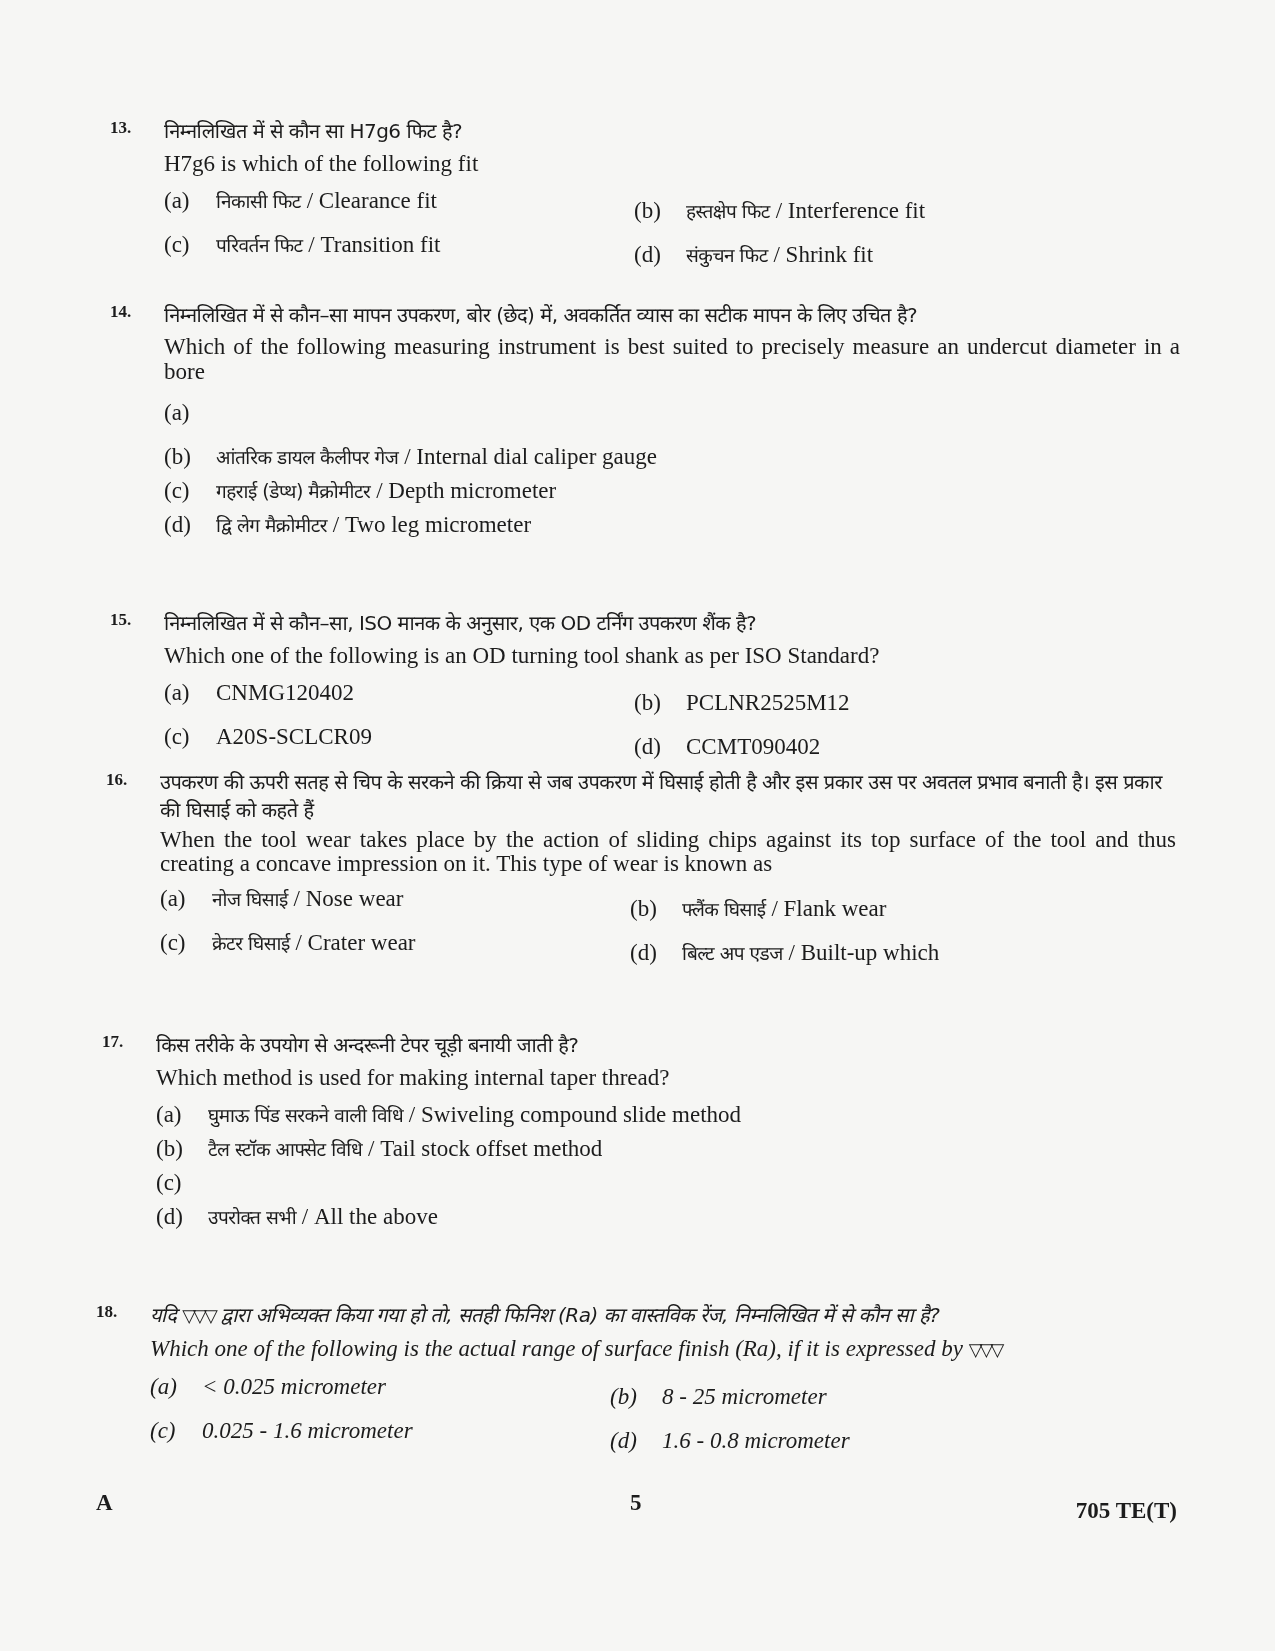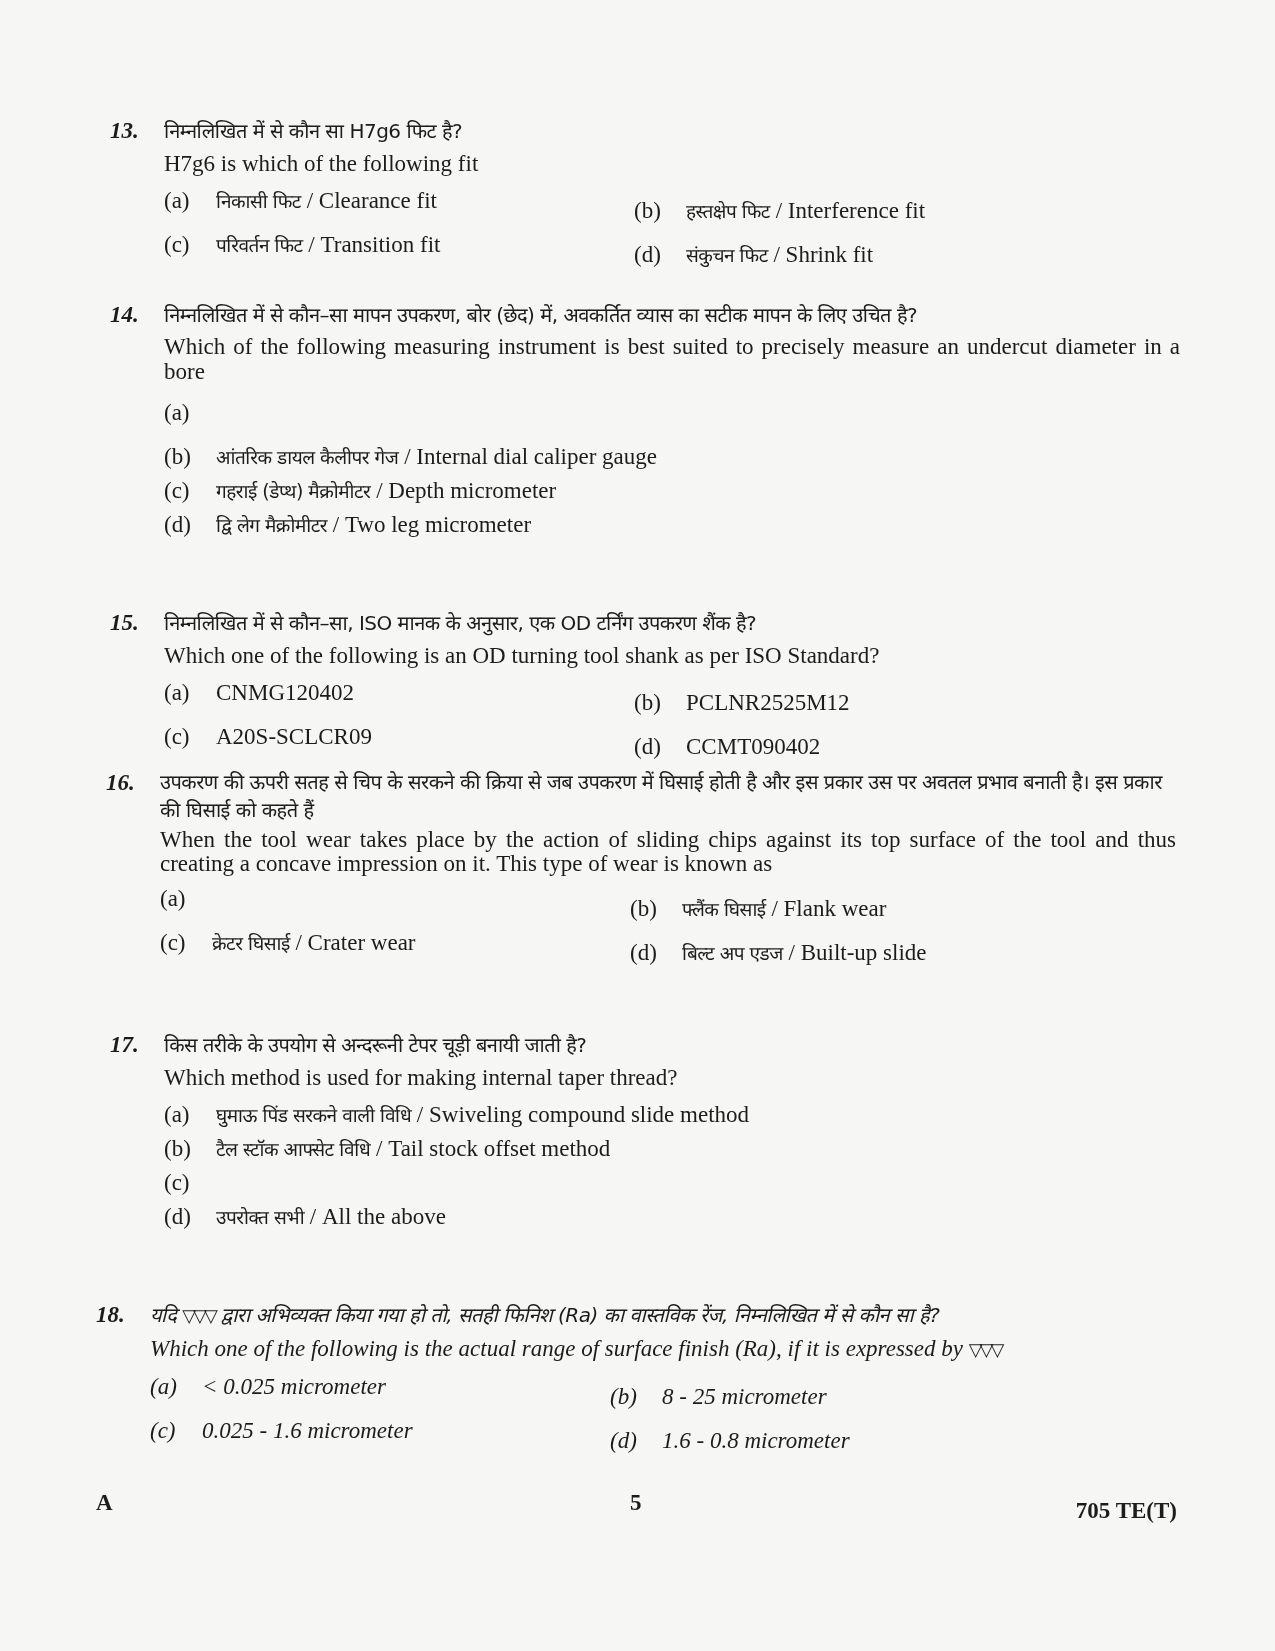--- a/index.html
+++ b/index.html
@@ -8,21 +8,21 @@
     background: #f6f6f4;
     color: #1c1c1c;
     font-family: "Liberation Serif", "DejaVu Serif", serif;
     position: relative;
     overflow: hidden;
   }
   .page { position: absolute; left: 0; top: 0; width: 1275px; height: 1651px; }
   .q { position: absolute; left: 110px; width: 1070px; }
   .qnum {
     position: absolute; left: 0; top: 0;
-    font-weight: bold; font-size: 23px; font-style: italic;
+    font-weight: bold; font-size: 17px;
   }
   .qbody { margin-left: 54px; }
   .hi { font-family: "DejaVu Sans", sans-serif; font-size: 20px; line-height: 30px; letter-spacing: -0.5px; }
   .en { font-size: 23px; line-height: 28px; margin-top: 4px; }
   .en.justify { text-align: justify; text-align-last: left; }
   .opts { margin-top: 6px; }
   .opt { font-size: 23px; line-height: 34px; display: flex; }
   .opt .lbl { width: 52px; flex: none; }
   .opt .txt .hp { font-family: "DejaVu Sans", sans-serif; font-size: 19px; letter-spacing: -0.5px; }
   .grid2 { display: grid; grid-template-columns: 470px 520px; column-gap: 0; }
@@ -116,38 +116,39 @@
   </div>
 
   <div class="q" style="top:768px; left:106px;">
     <div class="qnum" style="top:2px;">16.</div>
     <div class="qbody">
       <div class="hi" style="line-height:28px;">उपकरण की ऊपरी सतह से चिप के सरकने की क्रिया से जब उपकरण में घिसाई होती है और इस प्रकार उस पर अवतल प्रभाव बनाती है। इस प्रकार की घिसाई को कहते हैं</div>
       <div class="en justify" style="line-height:24px; margin-top:4px;">When the tool wear takes place by the action of sliding chips against its top surface of the tool and thus creating a concave impression on it. This type of wear is known as</div>
       <div class="opts grid2">
         <div class="opt">
             <span class="lbl">(a)</span>
+            <span class="txt"><span class="hp">नोज घिसाई</span> <span>/ Nose wear</span></span>
           </div>
         <div class="opt">
             <span class="lbl">(b)</span>
             <span class="txt"><span class="hp">फ्लैंक घिसाई</span> <span>/ Flank wear</span></span>
           </div>
         <div class="opt">
             <span class="lbl">(c)</span>
             <span class="txt"><span class="hp">क्रेटर घिसाई</span> <span>/ Crater wear</span></span>
           </div>
         <div class="opt">
             <span class="lbl">(d)</span>
-            <span class="txt"><span class="hp">बिल्ट अप एडज</span> <span>/ Built-up slide</span></span>
-          </div>
-      </div>
-    </div>
-  </div>
-
-  <div class="q" style="top:1030px; left:102px;margin-left:8px;">
+            <span class="txt"><span class="hp">बिल्ट अप एडज</span> <span>/ Built-up which</span></span>
+          </div>
+      </div>
+    </div>
+  </div>
+
+  <div class="q" style="top:1030px; left:102px;">
     <div class="qnum" style="top:2px;">17.</div>
     <div class="qbody">
       <div class="hi">किस तरीके के उपयोग से अन्दरूनी टेपर चूड़ी बनायी जाती है?</div>
       <div class="en">Which method is used for making internal taper thread?</div>
       <div class="opts">
         <div class="opt">
             <span class="lbl">(a)</span>
             <span class="txt"><span class="hp">घुमाऊ पिंड सरकने वाली विधि</span> <span>/ Swiveling compound slide method</span></span>
           </div>
         <div class="opt">

